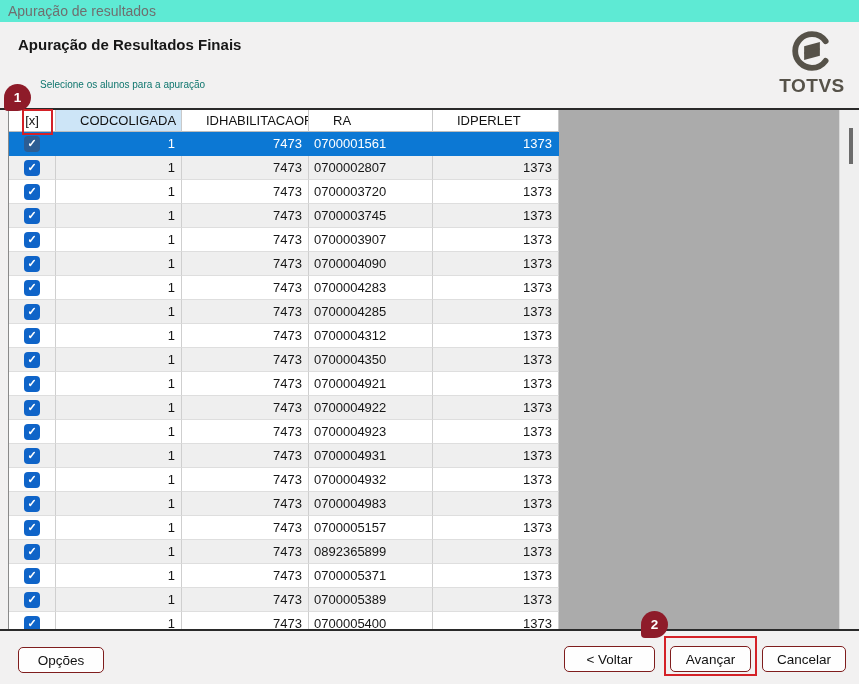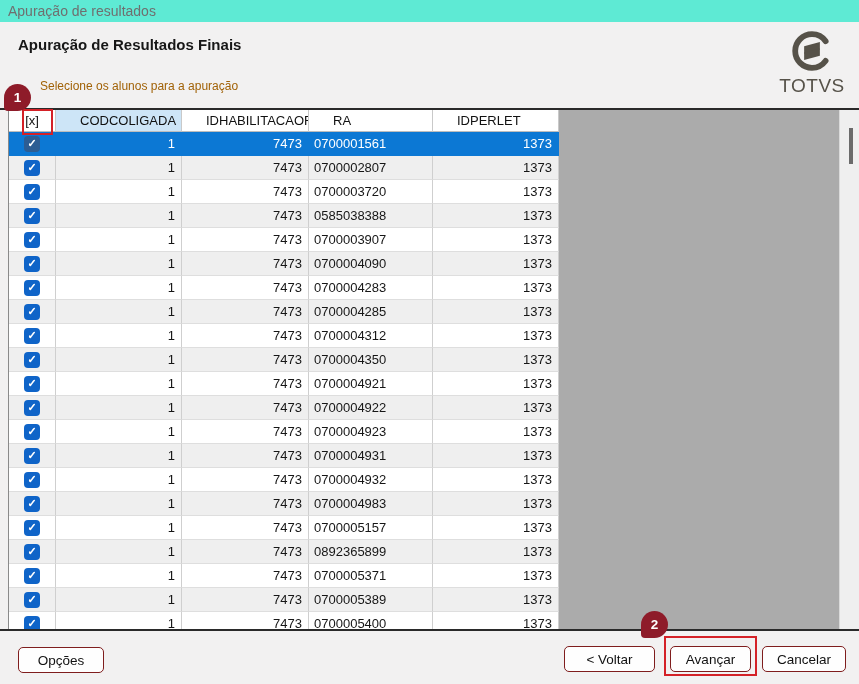--- a/index.html
+++ b/index.html
@@ -7,25 +7,25 @@
     width:859px;height:684px;position:relative;overflow:hidden;
     font-family:"Liberation Sans",sans-serif;background:#fdfdfd;
     -webkit-font-smoothing:antialiased;
   }
   
   .titlebar{position:absolute;left:0;top:0;width:859px;height:22px;background:#5eead4;}
   .titlebar .wtitle{position:absolute;left:8px;top:3px;font-size:14px;color:#6f6f6f;}
   
   .contentbg{position:absolute;left:0;top:22px;width:859px;height:662px;background:#f2f1f1;}
   .heading{position:absolute;left:18px;top:36px;font-size:15px;font-weight:bold;color:#171717;}
-  .subtitle{position:absolute;left:40px;top:79px;font-size:12px;color:#a16207;}
+  .subtitle{position:absolute;left:40px;top:79px;font-size:10px;color:#0f766e;}
   
   .brand{position:absolute;right:11px;top:30px;width:72px;display:flex;flex-direction:column;align-items:center;}
   .brand svg{display:block;}
-  .brand .brandname{font-size:19px;font-weight:normal;letter-spacing:.5px;color:#565249;margin-top:3px;}
+  .brand .brandname{font-size:19px;font-weight:bold;letter-spacing:.5px;color:#565249;margin-top:3px;}
   
   .sep-top{position:absolute;left:0;top:108px;width:859px;height:2px;background:#2a2a2a;}
   .sep-bottom{position:absolute;left:0;top:629px;width:859px;height:2px;background:#2a2a2a;}
   
   .tviewport{position:absolute;left:8px;top:110px;width:831px;height:519px;background:#ababab;overflow:hidden;border-left:1px solid #8a8a8a;}
   .thead{display:flex;width:550px;height:22px;background:#ffffff;}
   .th{box-sizing:border-box;font-size:13px;color:#111;display:flex;align-items:center;
       border-right:1px solid #c9c9c9;border-bottom:1px solid #bdbdbd;background:#fff;
       white-space:nowrap;overflow:hidden;padding-left:24px;}
   .th.center{justify-content:center;padding-left:0;}
@@ -130,21 +130,21 @@
         <div class="td c4 num">1373</div>
       </div>
       <div class="trow alt">
         <div class="td c0 chk">
           <div class="checkbox">
             <span class="tick">✓</span>
           </div>
         </div>
         <div class="td c1 num">1</div>
         <div class="td c2 num">7473</div>
-        <div class="td c3 txt">0585038388</div>
+        <div class="td c3 txt">0700003745</div>
         <div class="td c4 num">1373</div>
       </div>
       <div class="trow">
         <div class="td c0 chk">
           <div class="checkbox">
             <span class="tick">✓</span>
           </div>
         </div>
         <div class="td c1 num">1</div>
         <div class="td c2 num">7473</div>

